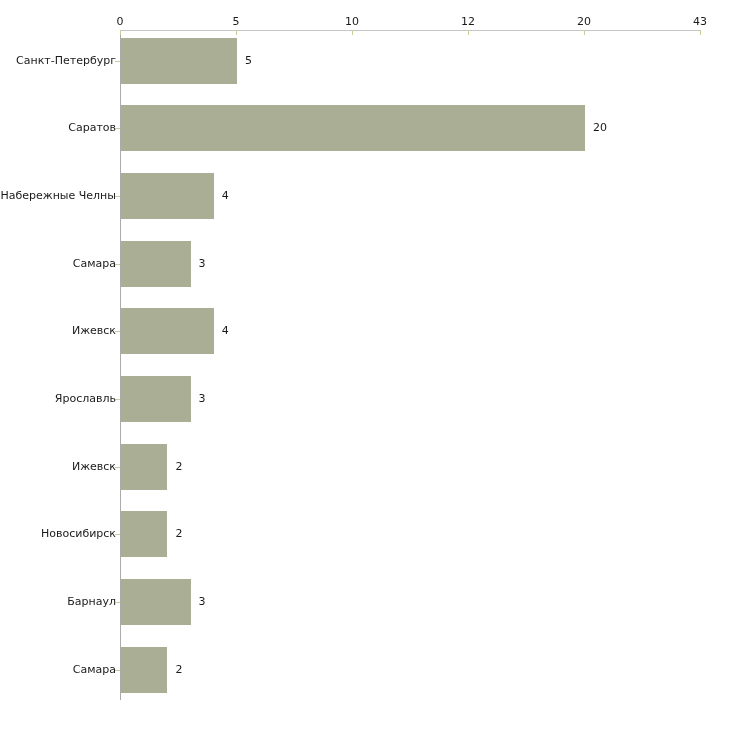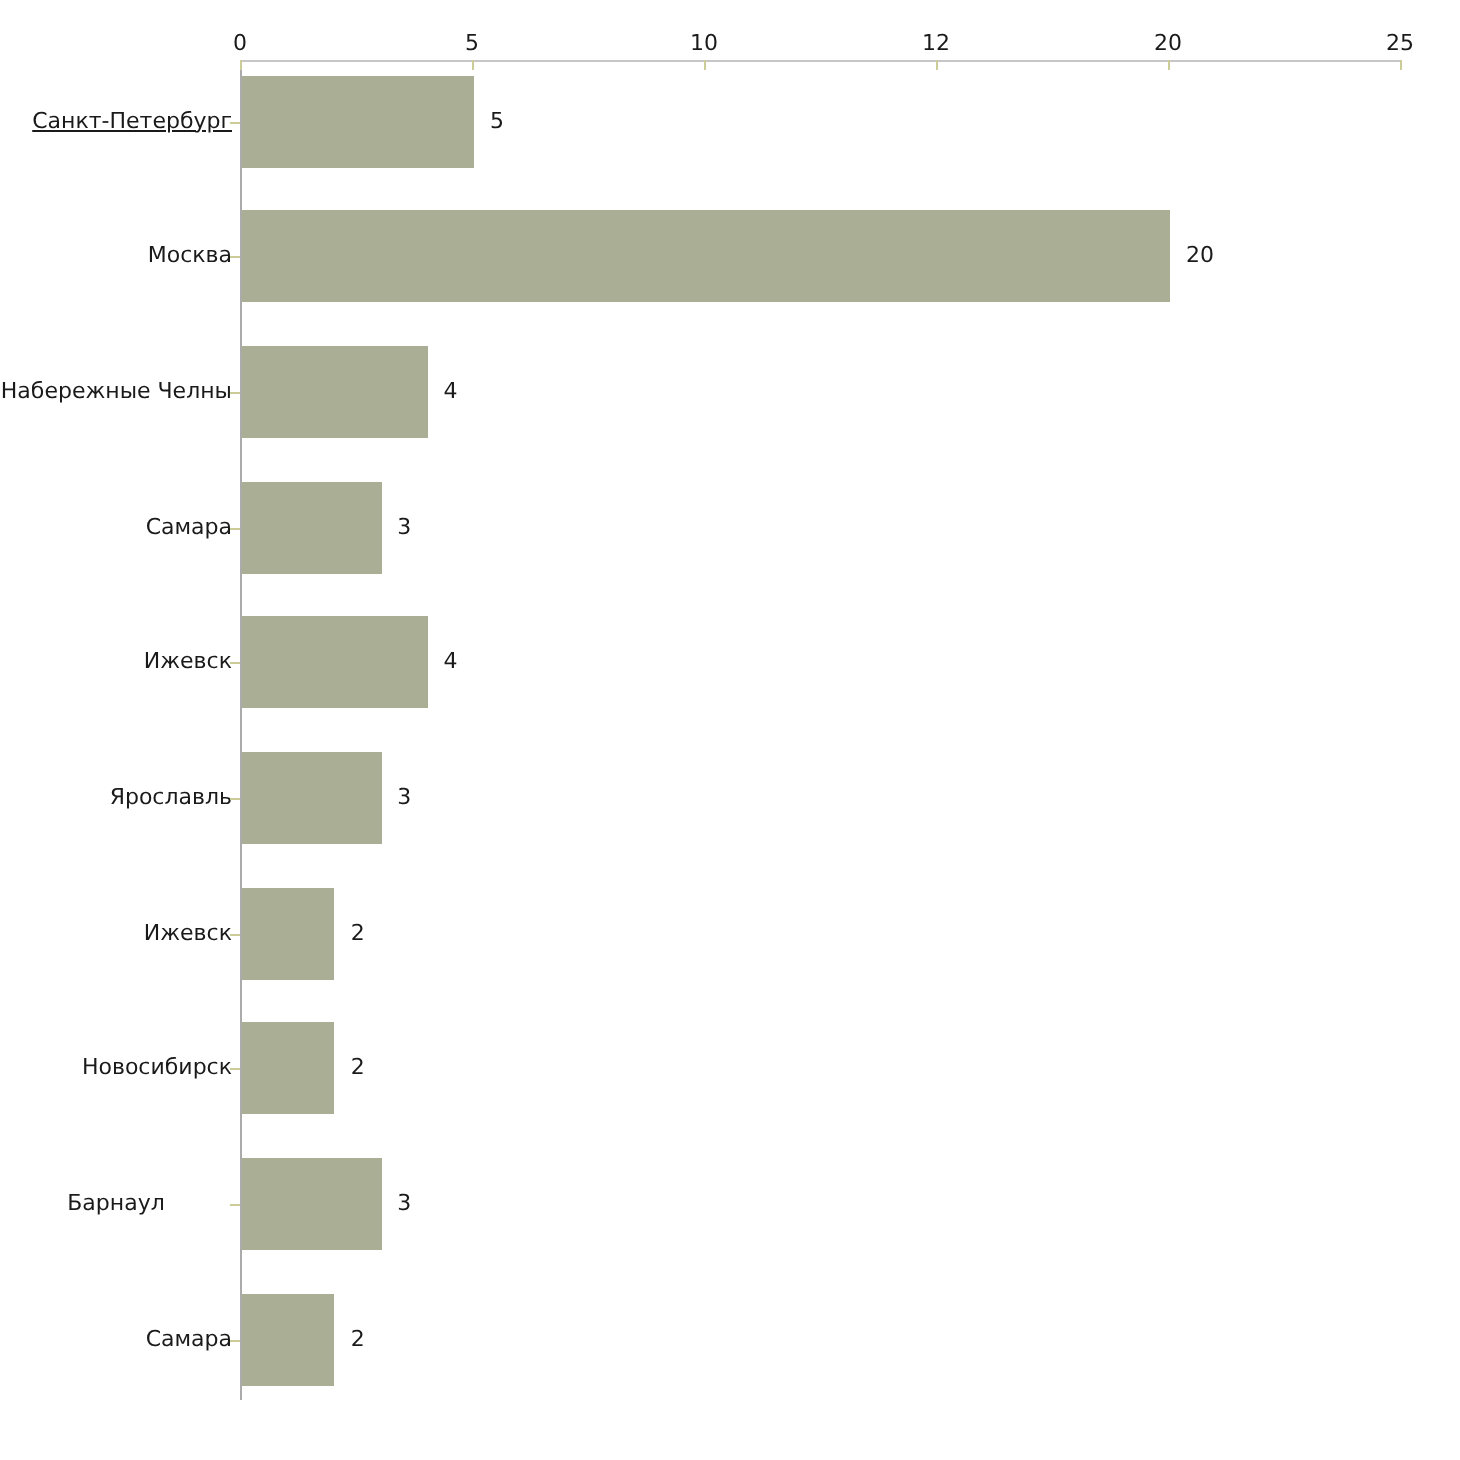--- a/index.html
+++ b/index.html
@@ -70,26 +70,26 @@
       <div class="x-tick-label" style="left: 120px; top: 15px; color: rgb(26, 26, 26);">0</div>
       <div class="x-tick" style="left: 236px; top: 30px; background: rgb(204, 204, 153);"></div>
       <div class="x-tick-label" style="left: 236px; top: 15px; color: rgb(26, 26, 26);">5</div>
       <div class="x-tick" style="left: 352px; top: 30px; background: rgb(204, 204, 153);"></div>
       <div class="x-tick-label" style="left: 352px; top: 15px; color: rgb(26, 26, 26);">10</div>
       <div class="x-tick" style="left: 468px; top: 30px; background: rgb(204, 204, 153);"></div>
       <div class="x-tick-label" style="left: 468px; top: 15px; color: rgb(26, 26, 26);">12</div>
       <div class="x-tick" style="left: 584px; top: 30px; background: rgb(204, 204, 153);"></div>
       <div class="x-tick-label" style="left: 584px; top: 15px; color: rgb(26, 26, 26);">20</div>
       <div class="x-tick" style="left: 700px; top: 30px; background: rgb(204, 204, 153);"></div>
-      <div class="x-tick-label" style="left: 700px; top: 15px; color: rgb(26, 26, 26);">25</div>
-      <div class="category-label" style="top: 60.5px; color: rgb(26, 26, 26); text-decoration: underline;">Санкт-Петербург</div>
+      <div class="x-tick-label" style="left: 700px; top: 15px; color: rgb(26, 26, 26);">43</div>
+      <div class="category-label" style="top: 60.5px; color: rgb(26, 26, 26);">Санкт-Петербург</div>
       <div class="category-tick" style="top: 60.5px; background: rgb(204, 204, 153);"></div>
       <div class="bar" style="left: 121px; top: 37.5px; width: 116px; height: 46px; background: rgb(170, 174, 149);"></div>
       <div class="bar-value-label" style="left: 245px; top: 60.5px; color: rgb(26, 26, 26);">5</div>
-      <div class="category-label" style="top: 128.17px; color: rgb(26, 26, 26);">Москва</div>
+      <div class="category-label" style="top: 128.17px; color: rgb(26, 26, 26);">Саратов</div>
       <div class="category-tick" style="top: 128.17px; background: rgb(204, 204, 153);"></div>
       <div class="bar" style="left: 121px; top: 105.17px; width: 464px; height: 46px; background: rgb(170, 174, 149);"></div>
       <div class="bar-value-label" style="left: 593px; top: 128.17px; color: rgb(26, 26, 26);">20</div>
       <div class="category-label" style="top: 195.84px; color: rgb(26, 26, 26);">Набережные Челны</div>
       <div class="category-tick" style="top: 195.84px; background: rgb(204, 204, 153);"></div>
       <div class="bar" style="left: 121px; top: 172.84px; width: 92.8px; height: 46px; background: rgb(170, 174, 149);"></div>
       <div class="bar-value-label" style="left: 221.8px; top: 195.84px; color: rgb(26, 26, 26);">4</div>
       <div class="category-label" style="top: 263.51px; color: rgb(26, 26, 26);">Самара</div>
       <div class="category-tick" style="top: 263.51px; background: rgb(204, 204, 153);"></div>
       <div class="bar" style="left: 121px; top: 240.51px; width: 69.6px; height: 46px; background: rgb(170, 174, 149);"></div>
@@ -103,21 +103,21 @@
       <div class="bar" style="left: 121px; top: 375.85px; width: 69.6px; height: 46px; background: rgb(170, 174, 149);"></div>
       <div class="bar-value-label" style="left: 198.6px; top: 398.85px; color: rgb(26, 26, 26);">3</div>
       <div class="category-label" style="top: 466.52px; color: rgb(26, 26, 26);">Ижевск</div>
       <div class="category-tick" style="top: 466.52px; background: rgb(204, 204, 153);"></div>
       <div class="bar" style="left: 121px; top: 443.52px; width: 46.4px; height: 46px; background: rgb(170, 174, 149);"></div>
       <div class="bar-value-label" style="left: 175.4px; top: 466.52px; color: rgb(26, 26, 26);">2</div>
       <div class="category-label" style="top: 534.19px; color: rgb(26, 26, 26); padding-left: 12px;">Новосибирск</div>
       <div class="category-tick" style="top: 534.19px; background: rgb(204, 204, 153);"></div>
       <div class="bar" style="left: 121px; top: 511.19px; width: 46.4px; height: 46px; background: rgb(170, 174, 149);"></div>
       <div class="bar-value-label" style="left: 175.4px; top: 534.19px; color: rgb(26, 26, 26);">2</div>
-      <div class="category-label" style="top: 601.86px; color: rgb(26, 26, 26); text-align: center;">Барнаул</div>
+      <div class="category-label" style="top: 601.86px; color: rgb(26, 26, 26);">Барнаул</div>
       <div class="category-tick" style="top: 601.86px; background: rgb(204, 204, 153);"></div>
       <div class="bar" style="left: 121px; top: 578.86px; width: 69.6px; height: 46px; background: rgb(170, 174, 149);"></div>
       <div class="bar-value-label" style="left: 198.6px; top: 601.86px; color: rgb(26, 26, 26);">3</div>
       <div class="category-label" style="top: 669.53px; color: rgb(26, 26, 26);">Самара</div>
       <div class="category-tick" style="top: 669.53px; background: rgb(204, 204, 153);"></div>
       <div class="bar" style="left: 121px; top: 646.53px; width: 46.4px; height: 46px; background: rgb(170, 174, 149);"></div>
       <div class="bar-value-label" style="left: 175.4px; top: 669.53px; color: rgb(26, 26, 26);">2</div>
     </div>
 </div>
 

